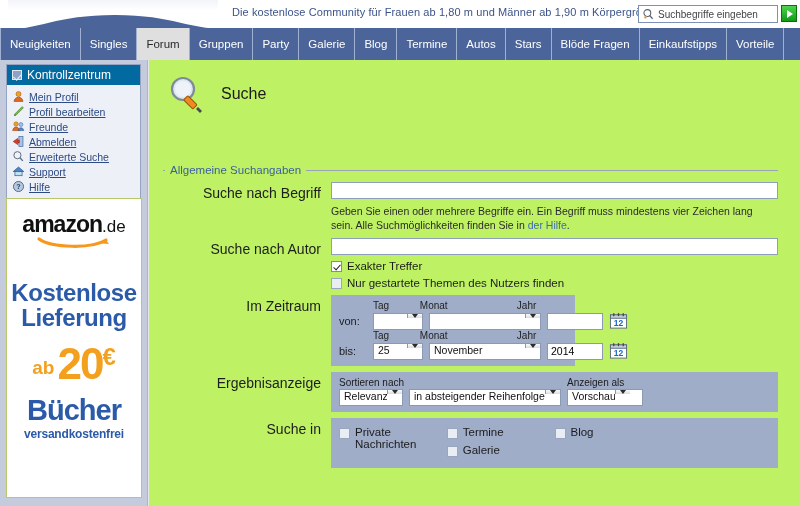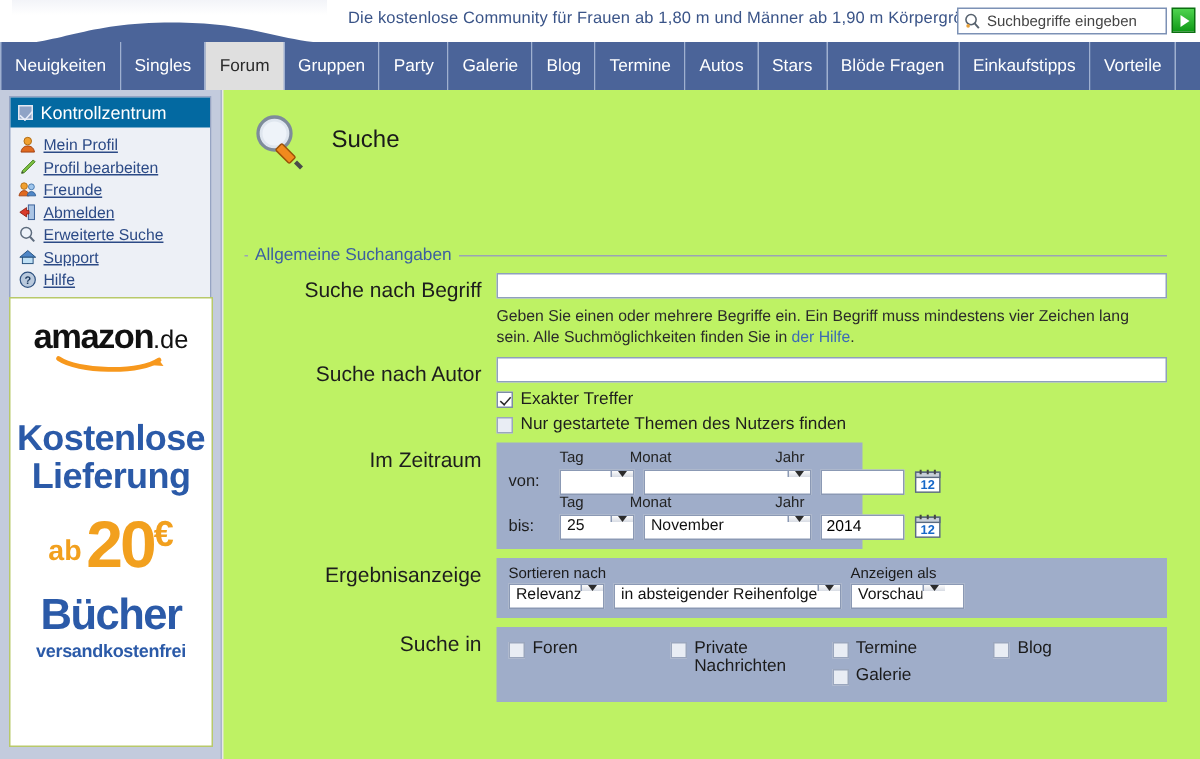--- a/index.html
+++ b/index.html
@@ -690,26 +690,20 @@
               </div>
             </div>
           </div>
         </div>
 
         <div class="row">
           <div class="row-label">Suche in</div>
           <div class="row-field">
             <div class="blue-box" style="padding-top:8px;">
               <div class="suchein">
-                <div class="col">
-                  <div class="ci">
-                    <span class="chk muted"></span>
-                    <span>Foren</span>
-                  </div>
-                </div>
                 <div class="col">
                   <div class="ci">
                     <span class="chk muted"></span>
                     <span>Private Nachrichten</span>
                   </div>
                 </div>
                 <div class="col">
                   <div class="ci">
                     <span class="chk muted"></span>
                     <span>Termine</span>

